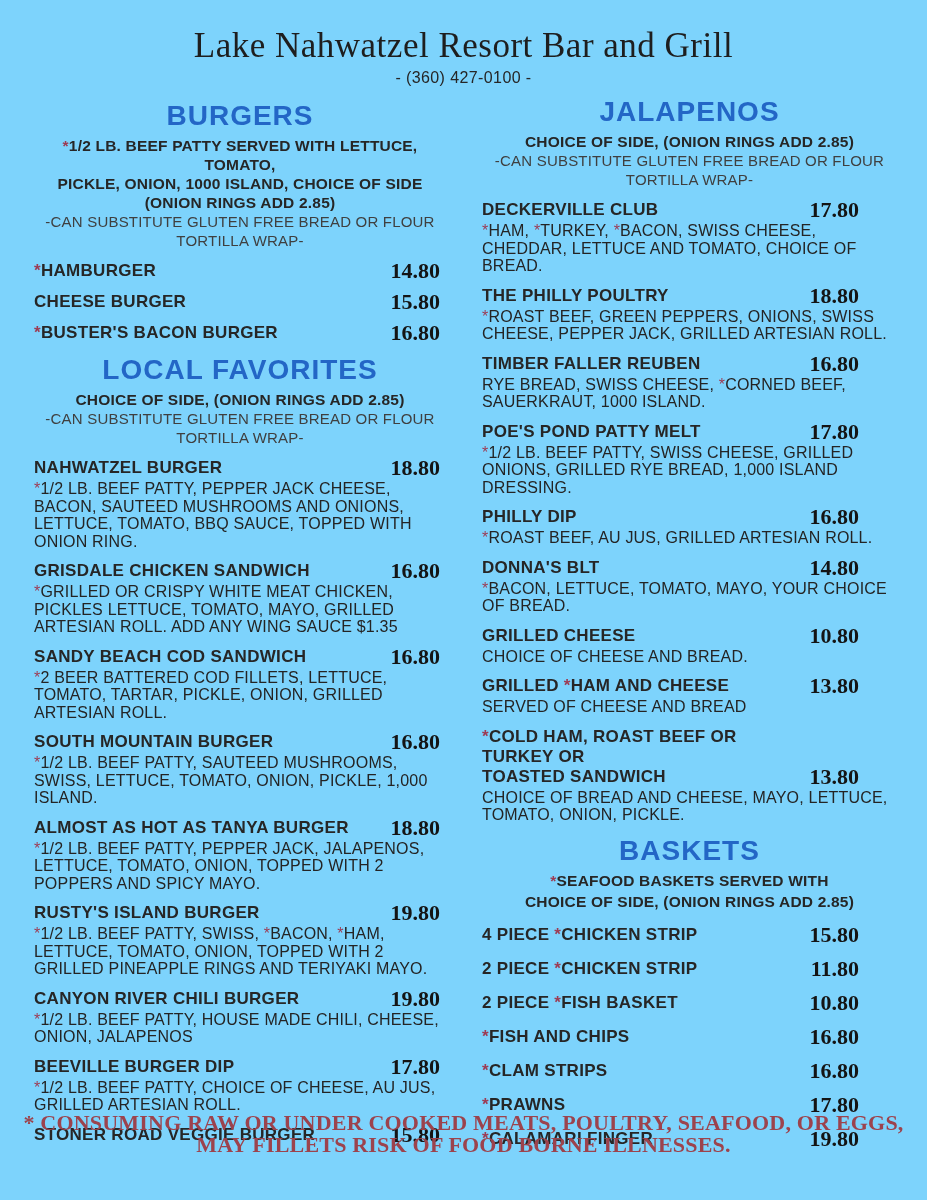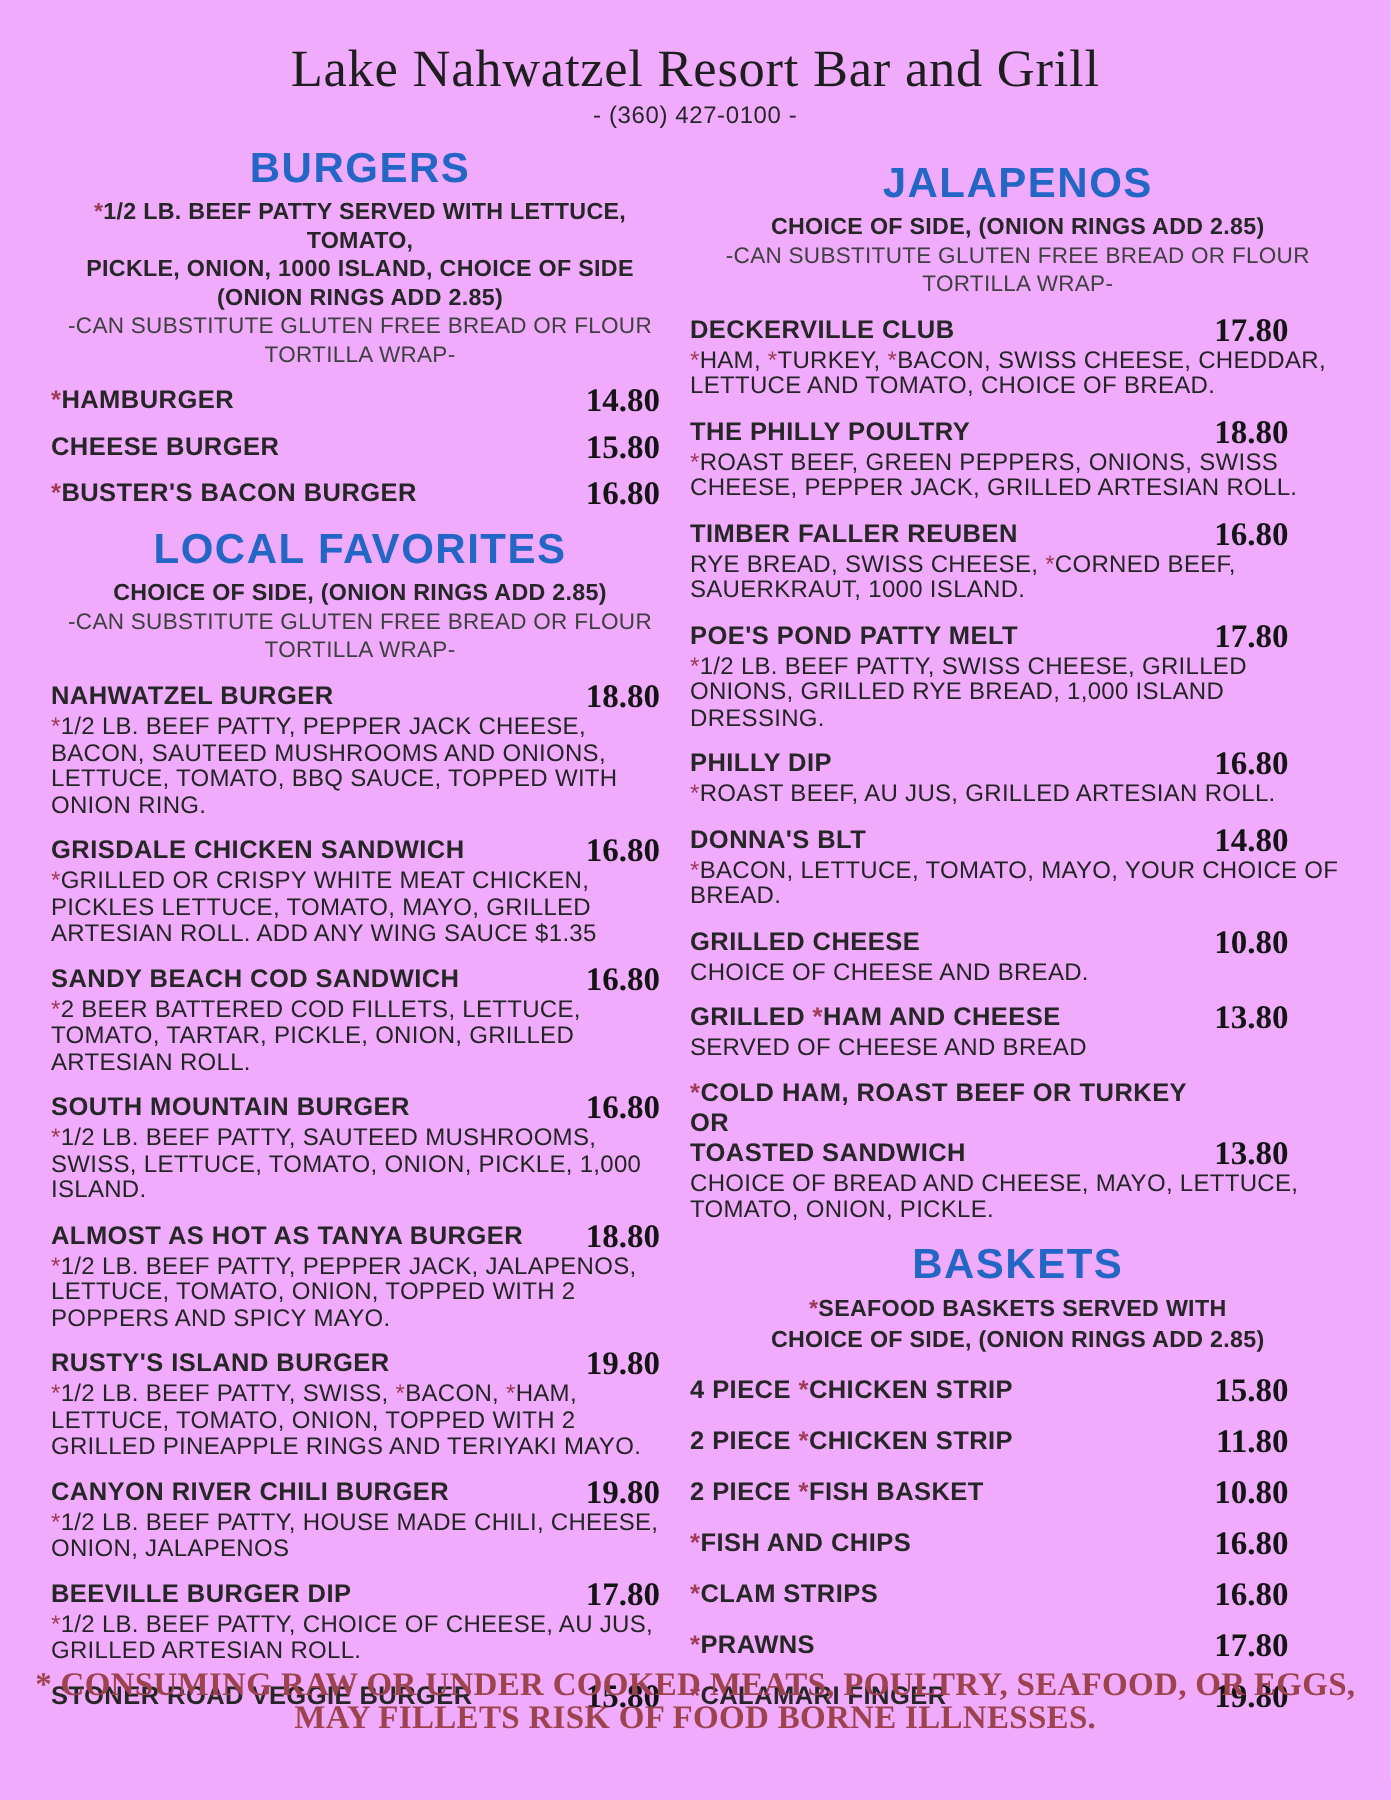--- a/index.html
+++ b/index.html
@@ -1,29 +1,29 @@
 <!DOCTYPE html>
 <html style="--header-blue: #2366c6; --star-red: #9d3b53; --footer-red: #9c434d; --text-dark: #262626;"><head>
 <meta charset="utf-8">
 <style>
   * { box-sizing: border-box; margin: 0; padding: 0; }
   html, body { width: 927px; }
   body { font-family: "Liberation Sans", sans-serif; background: #e9e9e7; }
   .page {
     position: relative; width: 927px; height: 1200px;
-    background: #f0abfc; overflow: hidden;
+    background: #7dd3fc; overflow: hidden;
   }
   .header { text-align: center; padding-top: 26px; }
   .title {
     font-family: "Liberation Serif", "DejaVu Serif", serif;
     font-weight: 400; font-size: 35px; letter-spacing: 0.5px; color: #1e1e1e;
   }
   .phone { font-size: 16px; color: #262626; margin-top: 3px; letter-spacing: 0.4px; }
 
-  .columns { display: flex; gap: 14px; padding: 8px 30px 0 34px; align-items: flex-end; }
+  .columns { display: flex; gap: 36px; padding: 8px 30px 0 34px; align-items: center; }
   .col-left { flex: 0 0 412px; width: 412px; }
   .col-right { flex: 1; min-width: 0; }
 
   .menu-section + .menu-section { margin-top: 10px; }
   .section-heading {
     text-align: center; font-size: 28px; font-weight: bold;
     color: var(--header-blue, #2366c6); letter-spacing: 1px; line-height: 34px;
     margin-bottom: 3px;
   }
   .intro-bold {

